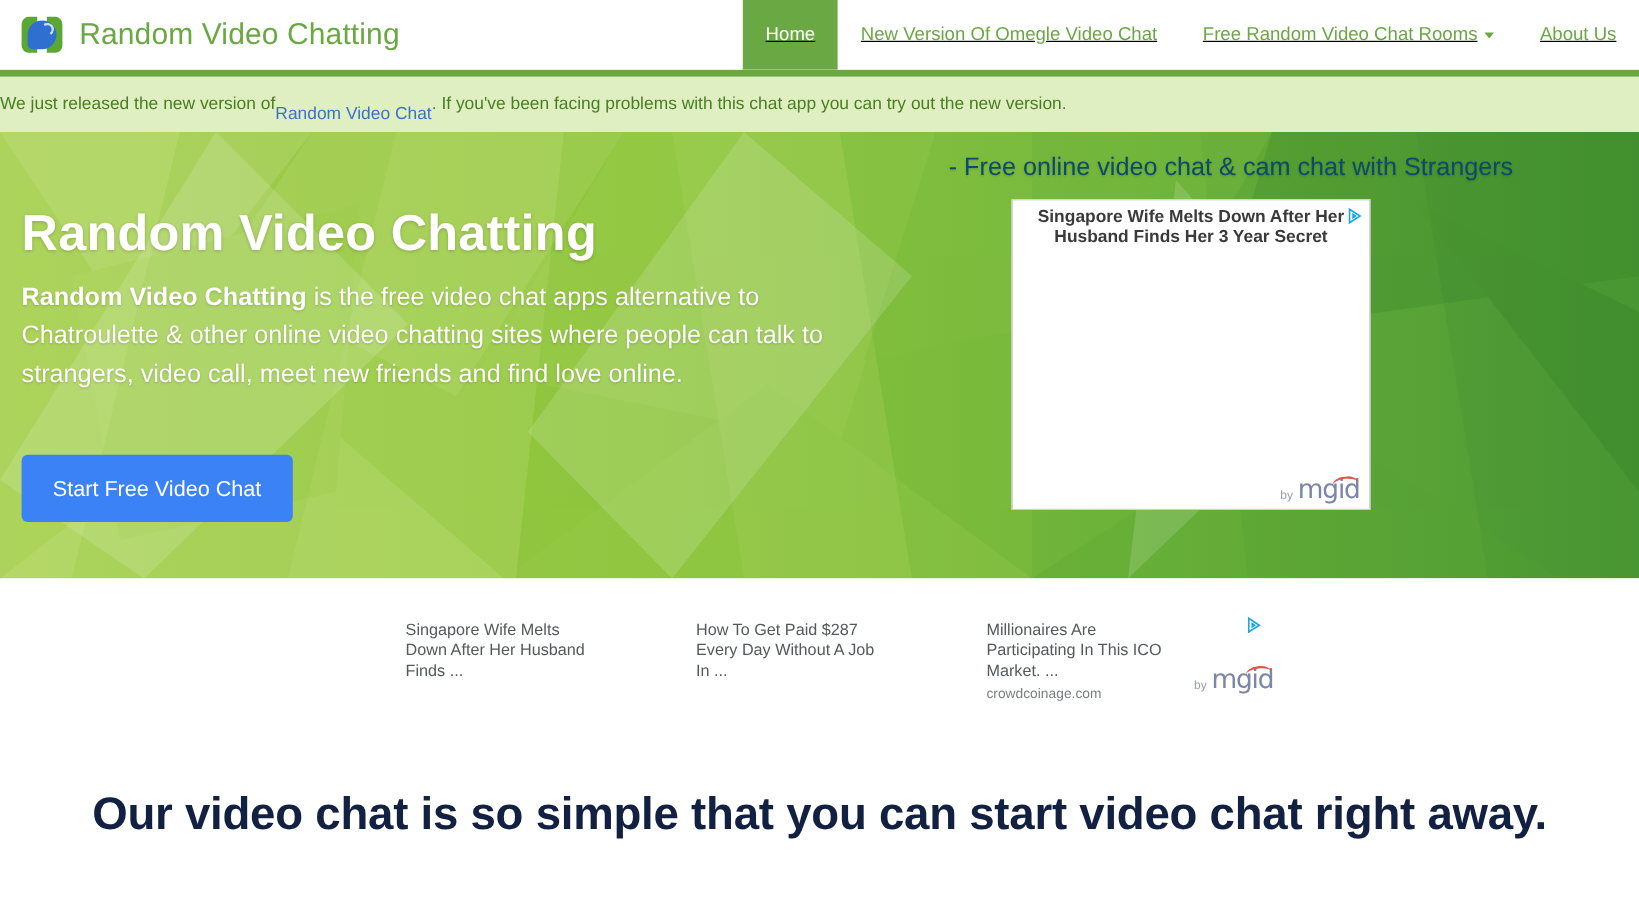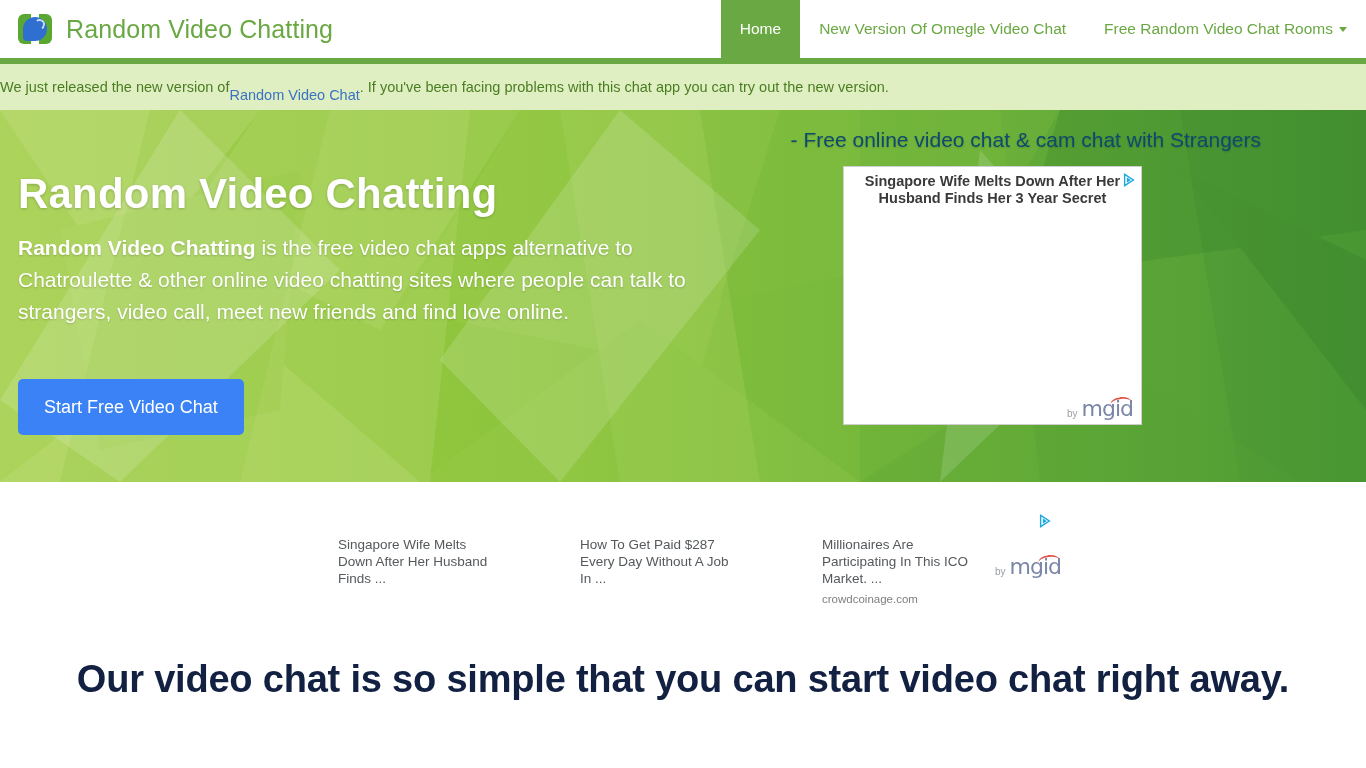--- a/index.html
+++ b/index.html
@@ -67,20 +67,21 @@
     letter-spacing:.1px;
     white-space:nowrap;
   }
 
   .nav-list {
     margin-left:auto;
     display:flex;
     align-items:stretch;
     list-style:none;
     height:100%;
+    text-decoration:underline;
   }
   .nav-item {
     display:flex;
     align-items:center;
     padding:0 19px;
     color:#6aa843;
     font-size:15.5px;
     white-space:nowrap;
     cursor:pointer;
   }
@@ -221,21 +222,21 @@
 
   
   .ad-row {
     position:relative;
     width:1366px;
     height:158px;
     background:#ffffff;
   }
   .ad-row-inner {
     position:absolute;
-    left:338px; top:54px;
+    left:338px; top:34px;
     display:flex;
     gap:0;
   }
   .ad-card { width:242px; position:relative; }
   .ad-card-text {
     font-size:13.5px;
     line-height:17px;
     color:#55595c;
     width:150px;
   }
@@ -279,20 +280,23 @@
   <ul class="nav-list">
     <li class="nav-item active">
       <span>Home</span>
     </li>
     <li class="nav-item">
       <span>New Version Of Omegle Video Chat</span>
     </li>
     <li class="nav-item">
       <span>Free Random Video Chat Rooms</span>
       <span class="caret"></span>
+    </li>
+    <li class="nav-item">
+      <span>About Us</span>
     </li>
   </ul>
 </div>
 
 <div class="green-strip"></div>
 
 <div class="alert-bar">
   <span>We just released the new version of </span>
     <a href="#">Random Video Chat</a>
     <span>. If you've been facing problems with this chat app you can try out the new version.</span>

